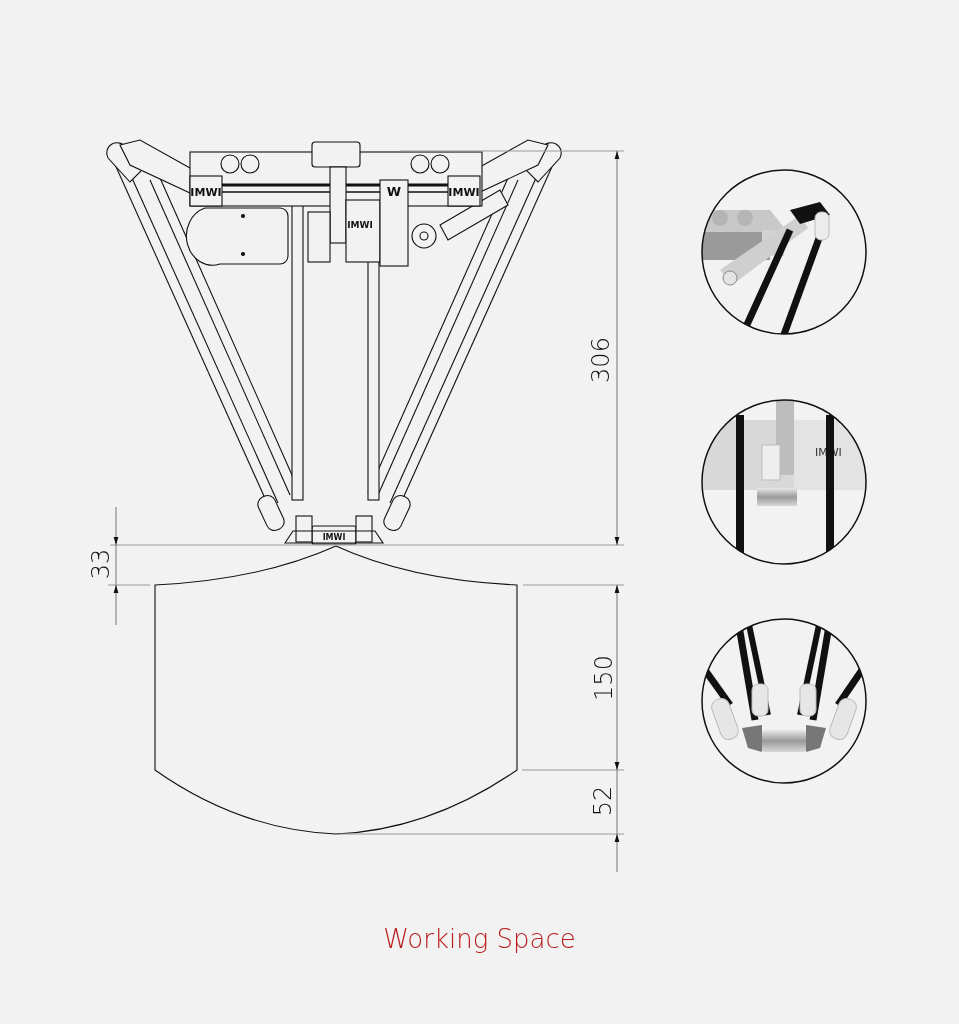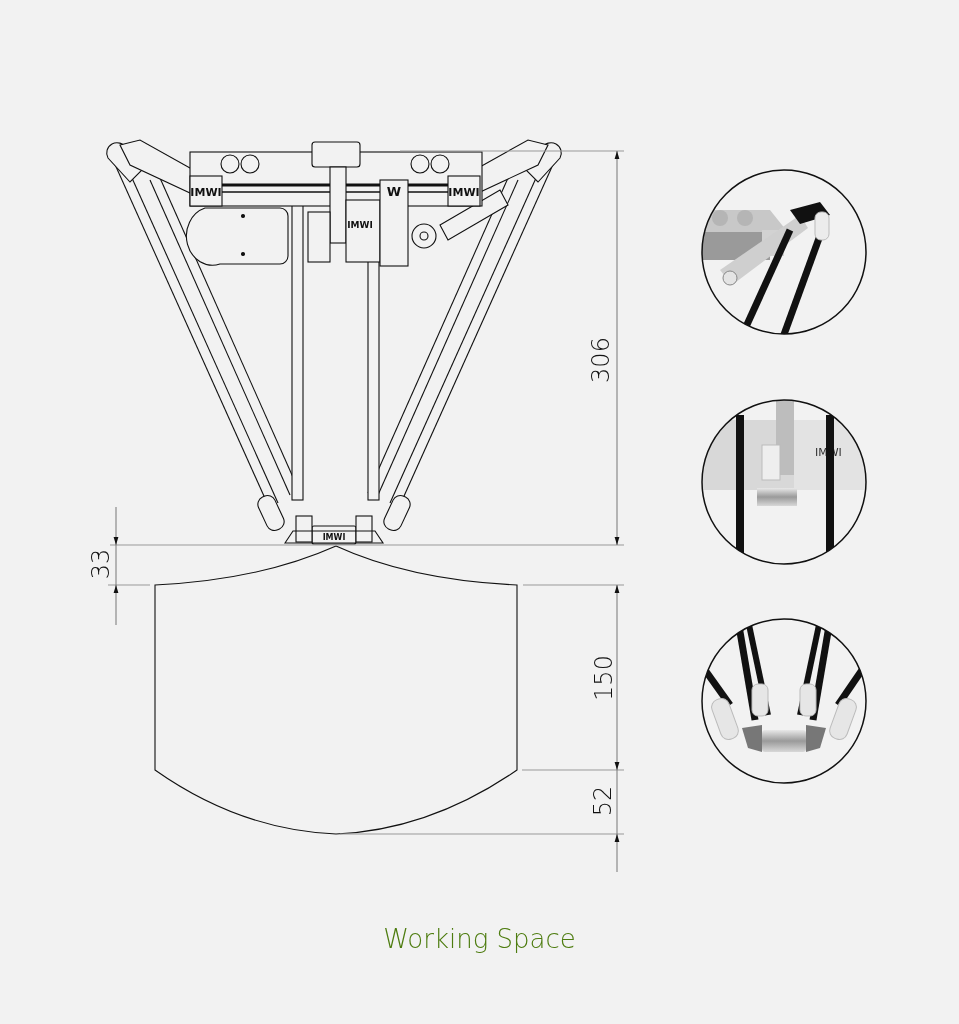--- a/index.html
+++ b/index.html
@@ -2,21 +2,21 @@
 <html><head>
 <meta charset="utf-8">
 <style>
   html, body { margin:0; padding:0; }
   body { width:959px; height:1024px; background:#f2f2f2; position:relative; overflow:hidden;
          font-family:"Liberation Sans", sans-serif; }
   svg.main { position:absolute; left:0; top:0; }
   .dim-label { position:absolute; font-family:"DejaVu Sans", sans-serif; font-size:24px; color:#111;
                transform-origin:center; white-space:nowrap; font-weight:300; }
   .caption { position:absolute; left:0; width:959px; top:924px; text-align:center;
-             font-family:"DejaVu Sans", sans-serif; font-size:26px; color:#4d7c0f; font-weight:300; }
+             font-family:"DejaVu Sans", sans-serif; font-size:26px; color:#b91c1c; font-weight:300; }
 </style>
 </head>
 <body>
 
 <svg class="main" width="959" height="1024" viewBox="0 0 959 1024">
   <defs>
     <marker id="arr" viewBox="0 0 10 10" refX="10" refY="5" markerWidth="8" markerHeight="12" orient="auto-start-reverse" markerUnits="userSpaceOnUse">
       <path d="M0,2 L10,5 L0,8 z" fill="#111"></path>
     </marker>
     <clipPath id="c1">

